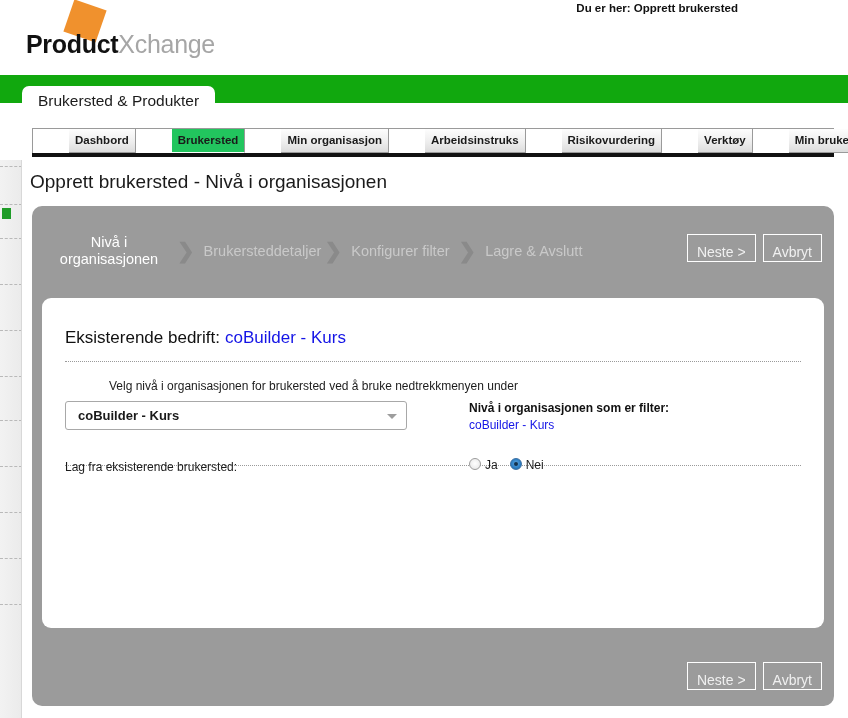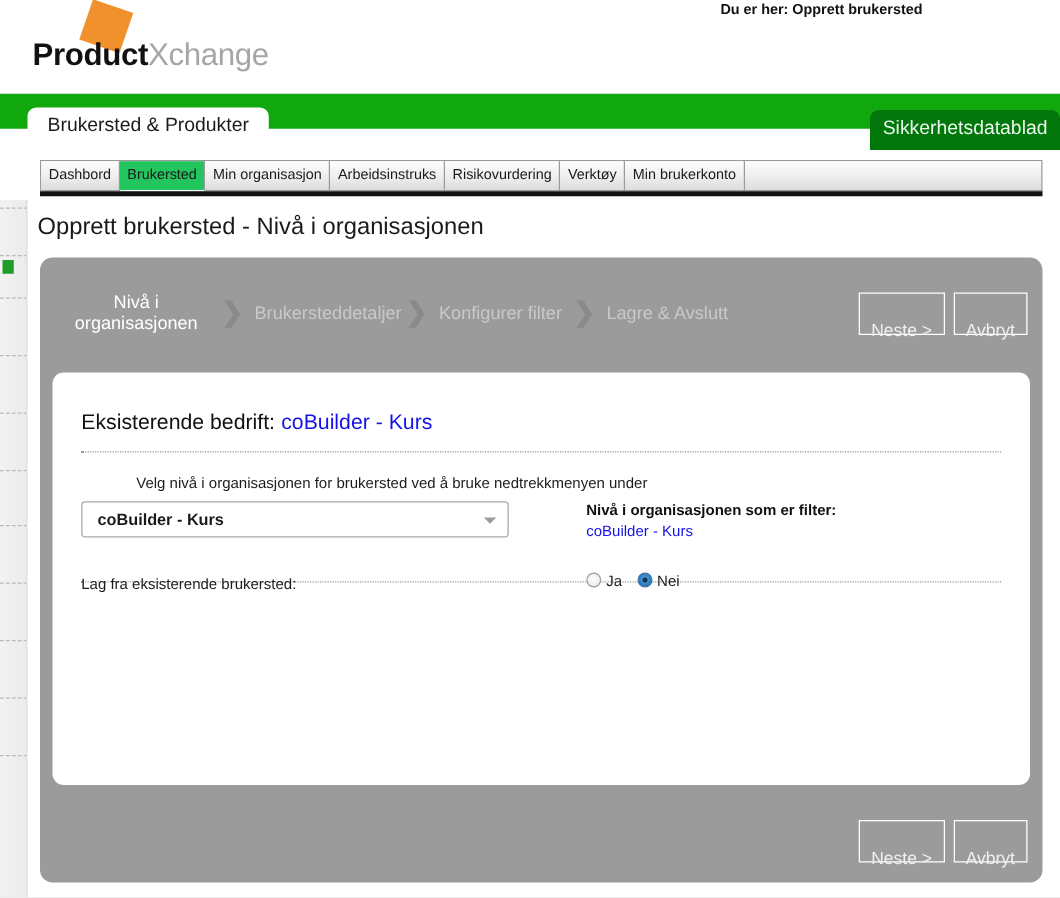--- a/index.html
+++ b/index.html
@@ -123,26 +123,27 @@
     border-top: 1px solid #9a9a9a;
     border-left: 1px solid #9a9a9a;
     background: #ffffff;
     width: 802px;
   }
   .subnav-item {
     height: 24px;
     line-height: 23px;
     padding: 0 6px;
     font-size: 11.5px;
-    font-weight: normal;
+    font-weight: bold;
     color: #1a1a1a;
     background: linear-gradient(to bottom, #fdfdfd 0%, #eeeeee 55%, #dcdcdc 100%);
     border-right: 1px solid #9a9a9a;
     border-bottom: 1px solid #9a9a9a;
     white-space: nowrap;
+    margin-left: 36px;
   }
   .subnav-item.active {
     background: #22c55e;
     border-bottom: 1px solid #ffffff;
   }
   .subnav-filler {
     flex: 1;
     height: 24px;
     background: linear-gradient(to bottom, #fdfdfd 0%, #eeeeee 55%, #dcdcdc 100%);
     border-right: 1px solid #9a9a9a;
@@ -192,21 +193,21 @@
     font-size: 21px;
     font-weight: bold;
     color: #8a8a8a;
     padding: 0 5px;
     line-height: 20px;
   }
 
   .btn {
     height: 28px;
     min-width: 58px;
-    padding: 16px 9px;
+    padding: 4px 9px;
     background: transparent;
     border: 1px solid #ffffff;
     color: #f0f0f0;
     font-size: 14px;
     font-family: "Liberation Sans", sans-serif;
     cursor: pointer;
     line-height: 26px;
     text-align: center;
     display: inline-block;
   }
@@ -369,21 +370,20 @@
       <div class="logo-square"></div>
       <div class="logo-text">
         <span class="a">Product</span><span class="b">Xchange</span>
       </div>
     </div>
     <div class="breadcrumb-here">Du er her: Opprett brukersted</div>
   </div>
 
   <div class="green-band">
     <div class="main-tab">Brukersted &amp; Produkter</div>
-    <div class="right-tab">Sikkerhetsdatablad</div>
   </div>
 
   <div class="subnav-wrap">
     <div class="subnav" id="subnav">
         <div class="subnav-item">Dashbord</div>
         <div class="subnav-item active">Brukersted</div>
         <div class="subnav-item">Min organisasjon</div>
         <div class="subnav-item">Arbeidsinstruks</div>
         <div class="subnav-item">Risikovurdering</div>
         <div class="subnav-item">Verktøy</div>

